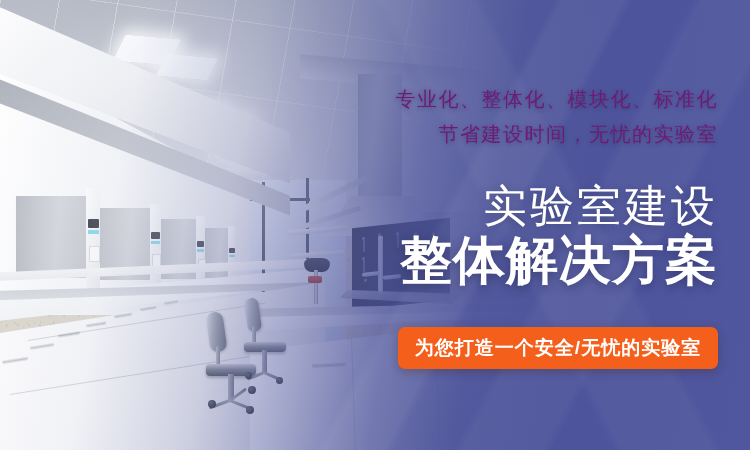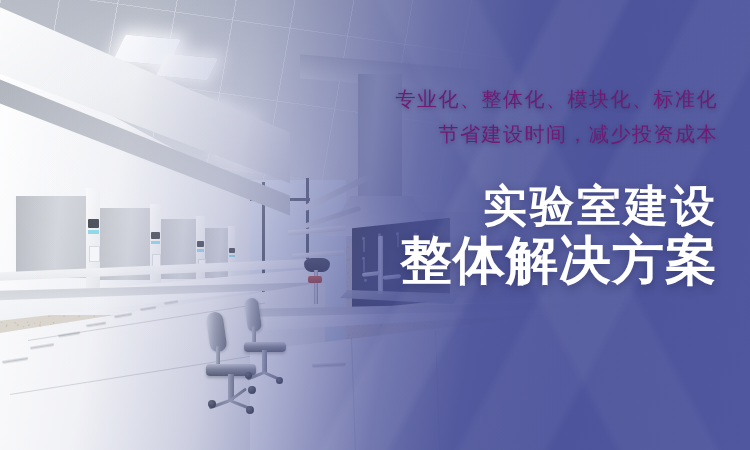--- a/index.html
+++ b/index.html
@@ -264,21 +264,21 @@
     white-space:nowrap;
   }
   .tagline.l1{position:absolute;right:2px;top:89px;}
   .tagline.l2{position:absolute;right:2px;top:124px;}
 
   .headline-thin{
     position:absolute;right:2px;top:184px;
     color:#ffffff;
     font-size:44px;
     line-height:1;
-    font-weight:700;
+    font-weight:400;
     letter-spacing:3px;
     text-shadow:0 2px 8px rgba(30,34,75,.40);
     white-space:nowrap;
   }
   .headline-bold{
     position:absolute;right:2px;top:234px;
     color:#ffffff;
     font-size:52px;
     line-height:1;
     font-weight:900;
@@ -455,21 +455,22 @@
     <div class="haze"></div>
   </div>
 
   <div class="overlay"></div>
   <div class="overlay-streaks"></div>
 
   <div class="content">
 
     <div class="tagline l1">专业化、整体化、模块化、标准化</div>
 
-    <div class="tagline l2">节省建设时间，减少投资成本</div>
+    <div class="tagline l2">节省建设时间，无忧的实验室</div>
 
     <div class="headline-thin">实验室建设</div>
 
     <div class="headline-bold">整体解决方案</div>
 
+    <div class="cta">为您打造一个安全/无忧的实验室</div>
 
   </div>
 </div>
 
 </body></html>

